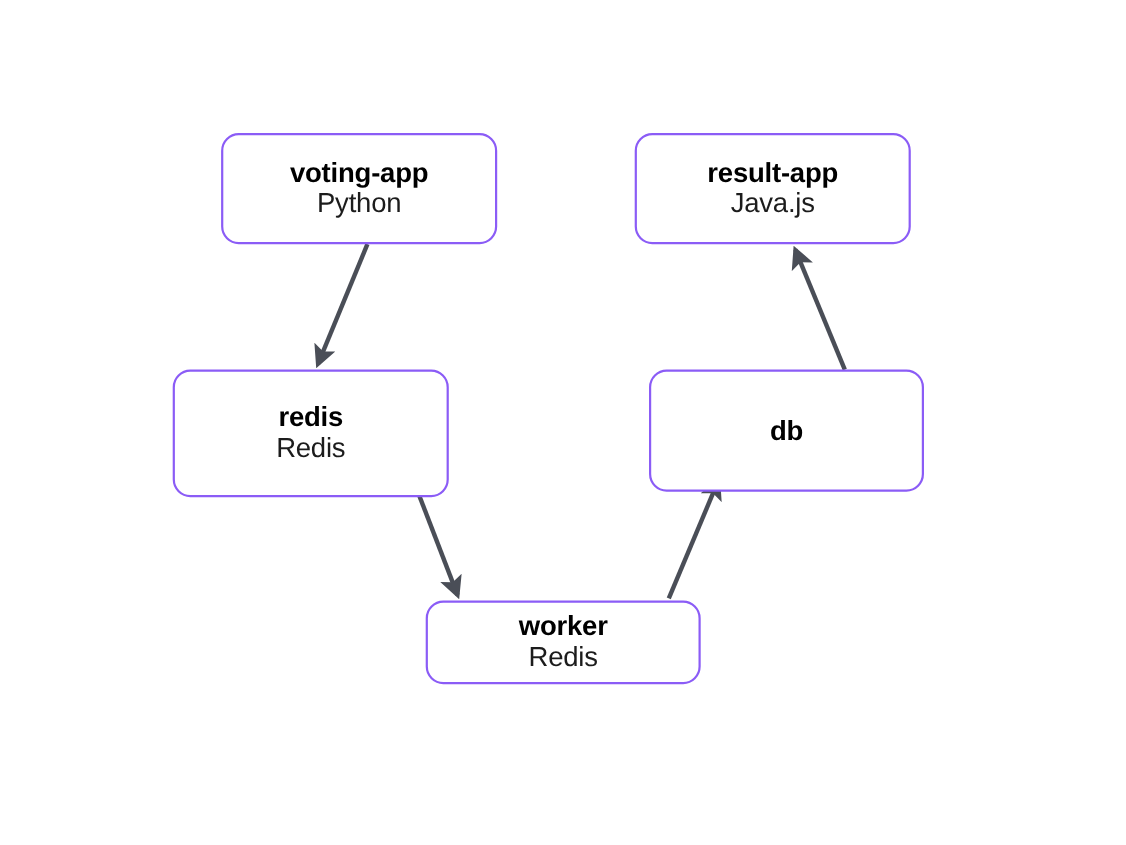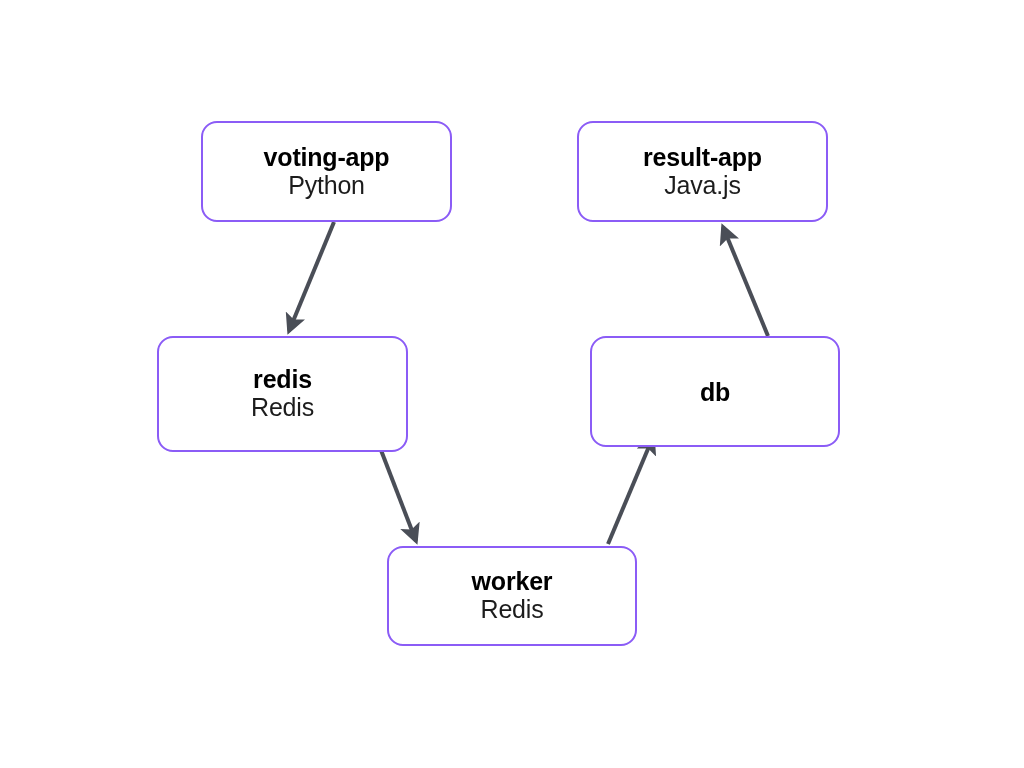--- a/index.html
+++ b/index.html
@@ -84,18 +84,18 @@
 
   <div class="node" style="left:157px; top:336px; width:251px; height:116px;">
     <div class="node-name">redis</div>
     <div class="node-tech">Redis</div>
   </div>
 
   <div class="node" style="left:590px; top:336px; width:250px; height:111px;">
     <div class="node-name">db</div>
   </div>
 
-  <div class="node" style="left:387px; top:546px; width:250px; height:100px;">
+  <div class="node" style="left:387px; top:546px; width:250px; height:76px;">
     <div class="node-name">worker</div>
     <div class="node-tech">Redis</div>
   </div>
 
 </div>
 
 </body></html>

